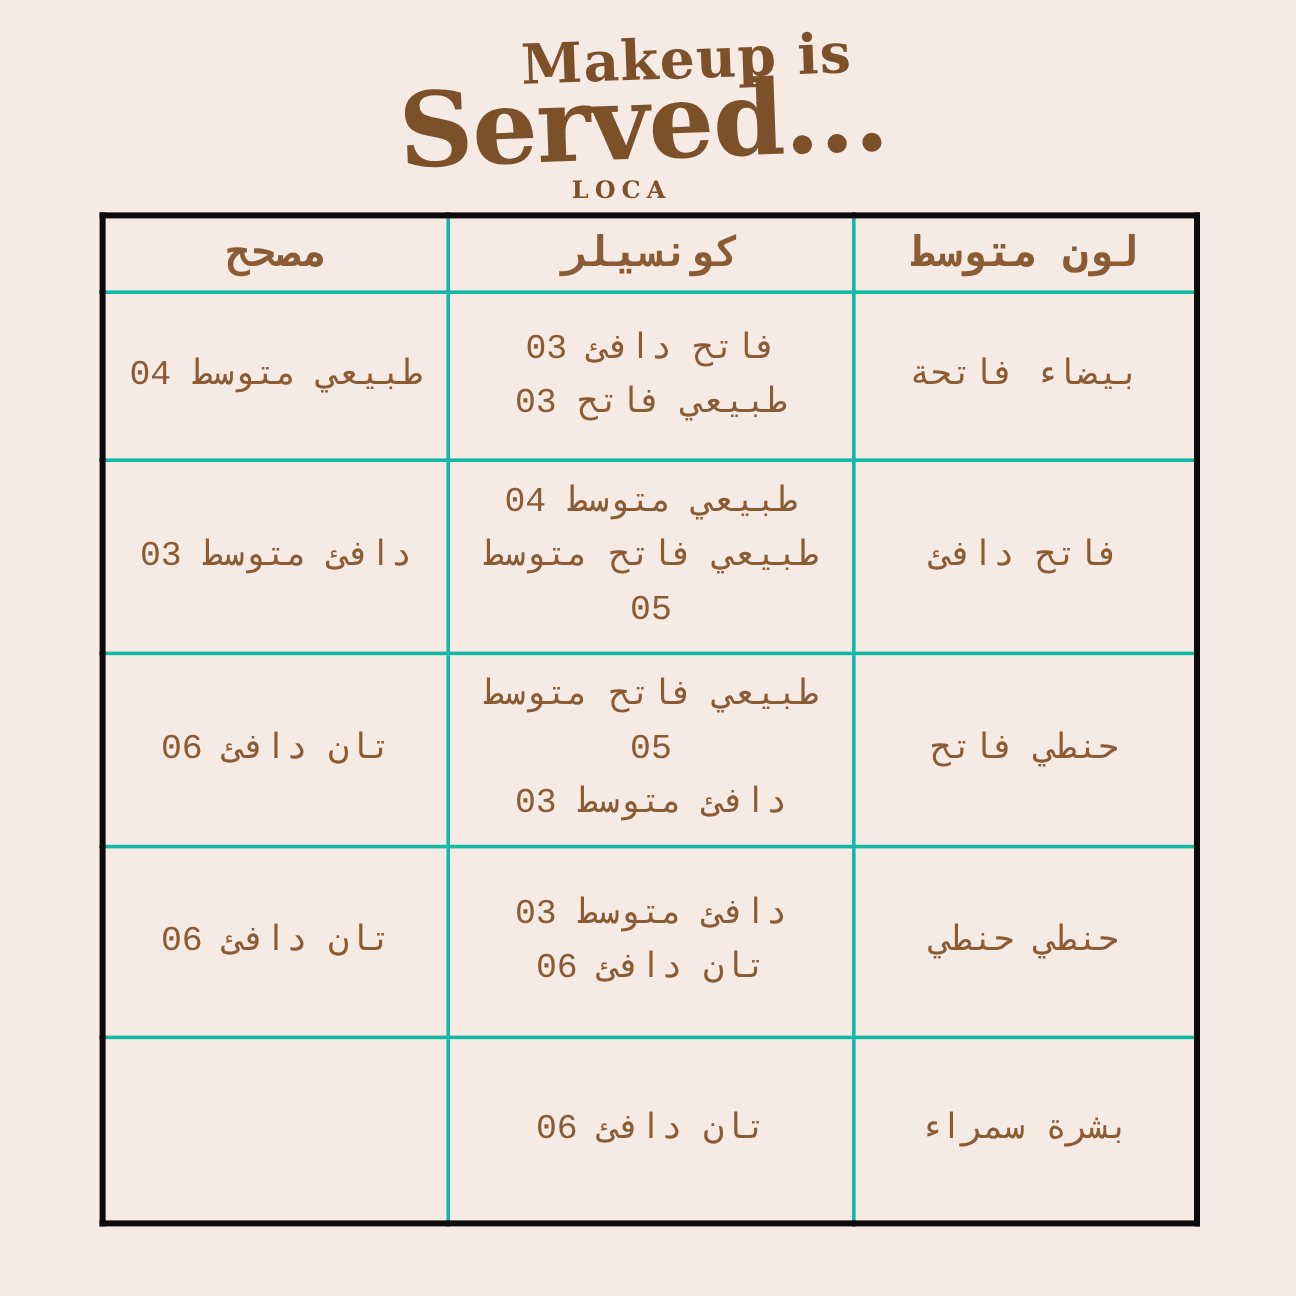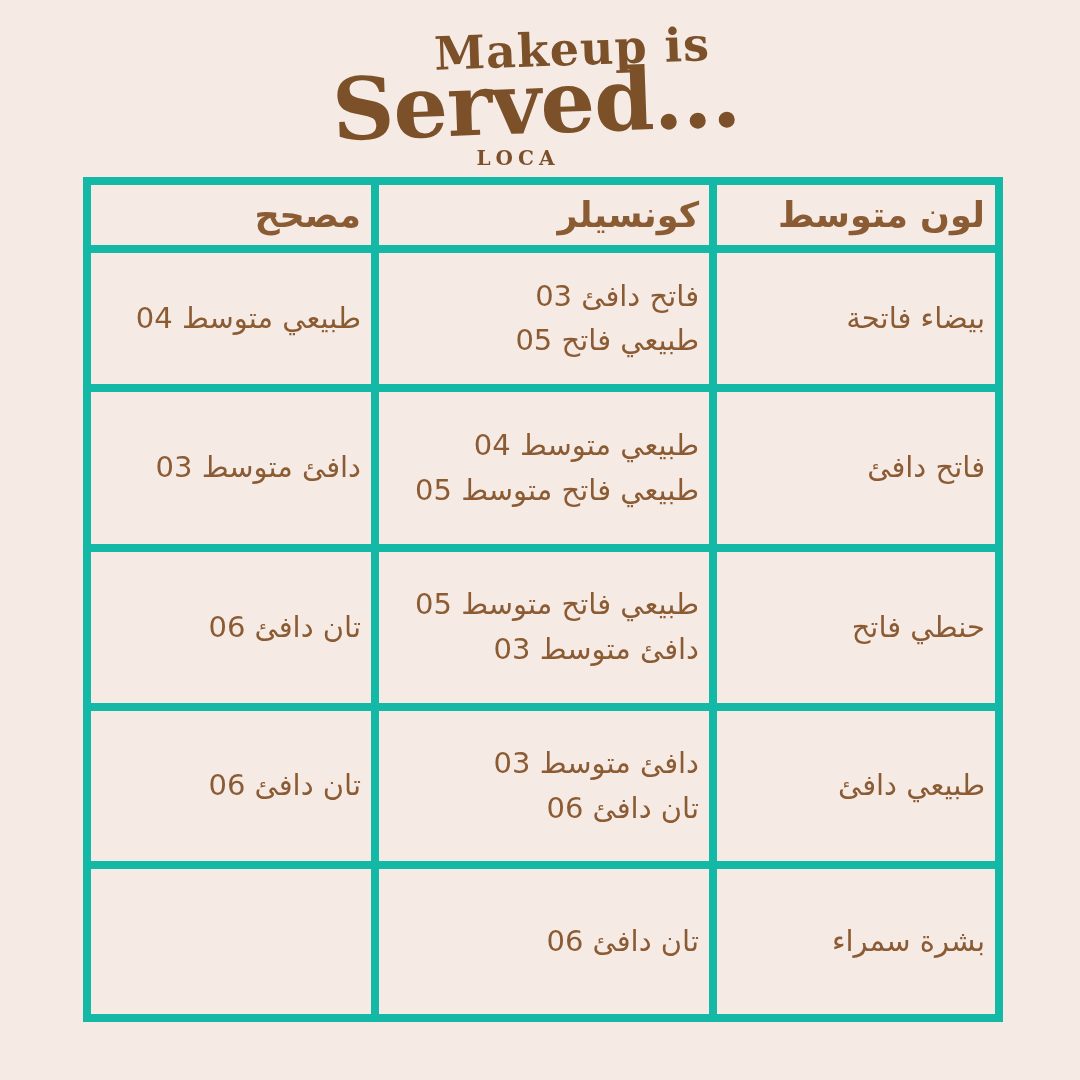--- a/index.html
+++ b/index.html
@@ -62,24 +62,25 @@
     width: 912px;
     height: 845px;
     border-collapse: collapse;
     table-layout: fixed;
     direction: rtl;
     color: #8B5B33;
     background: #F6EAE5;
   }
   .shade-table th,
   .shade-table td {
-    border: 8px solid #14b8a6;
-    text-align: right;
+    border: 3px solid #14b8a6;
+    text-align: center;
     vertical-align: middle;
     padding: 0 10px;
+    font-family: Liberation Mono, monospace;
   }
   .shade-table {
     border: 5px solid #0B0B0B;
   }
   .shade-table th {
     font-size: 35px;
     font-weight: bold;
     height: 60px;
   }
   .shade-table td {
@@ -117,21 +118,21 @@
       <th>مصحح</th>
     </tr>
   </thead>
   <tbody>
       <tr>
         <td>
           <div class="cell-line">بيضاء فاتحة</div>
         </td>
         <td>
           <div class="cell-line">فاتح دافئ 03</div>
-          <div class="cell-line">طبيعي فاتح 05</div>
+          <div class="cell-line">طبيعي فاتح 03</div>
         </td>
         <td>
           <div class="cell-line">طبيعي متوسط 04</div>
         </td>
       </tr>
       <tr>
         <td>
           <div class="cell-line">فاتح دافئ</div>
         </td>
         <td>
@@ -149,21 +150,21 @@
         <td>
           <div class="cell-line">طبيعي فاتح متوسط 05</div>
           <div class="cell-line">دافئ متوسط 03</div>
         </td>
         <td>
           <div class="cell-line">تان دافئ 06</div>
         </td>
       </tr>
       <tr>
         <td>
-          <div class="cell-line">طبيعي دافئ</div>
+          <div class="cell-line">حنطي حنطي</div>
         </td>
         <td>
           <div class="cell-line">دافئ متوسط 03</div>
           <div class="cell-line">تان دافئ 06</div>
         </td>
         <td>
           <div class="cell-line">تان دافئ 06</div>
         </td>
       </tr>
       <tr>

